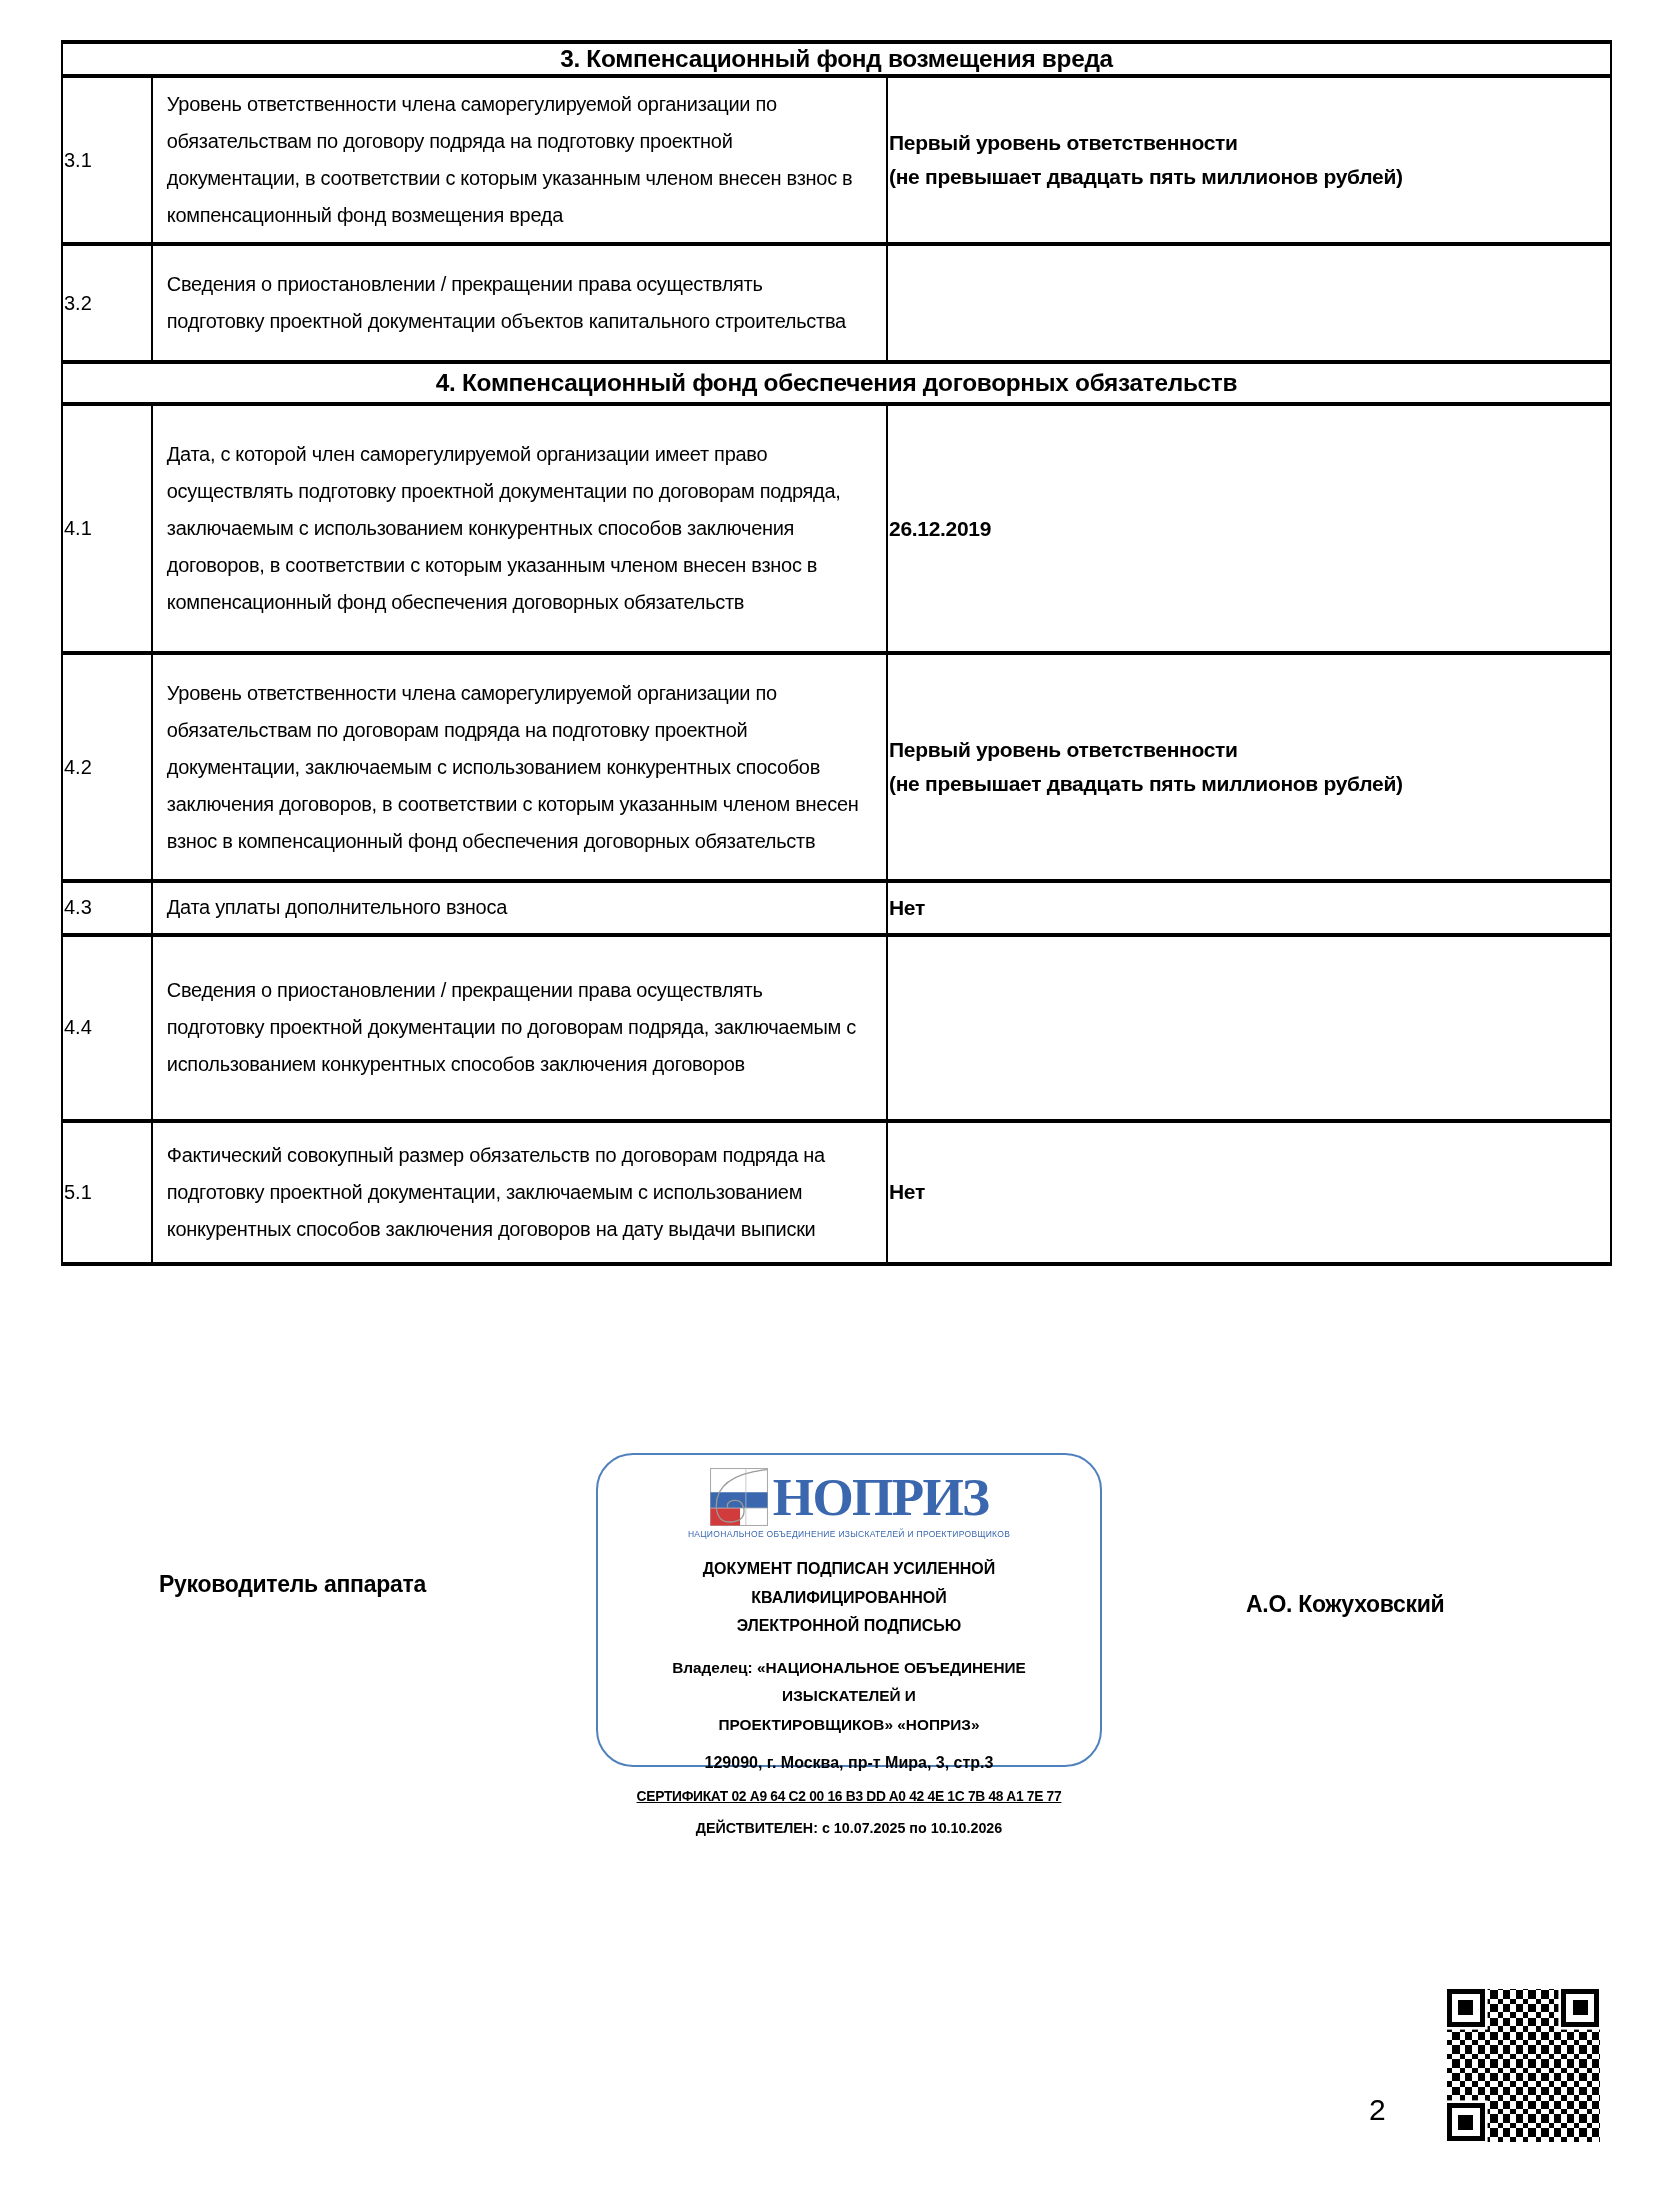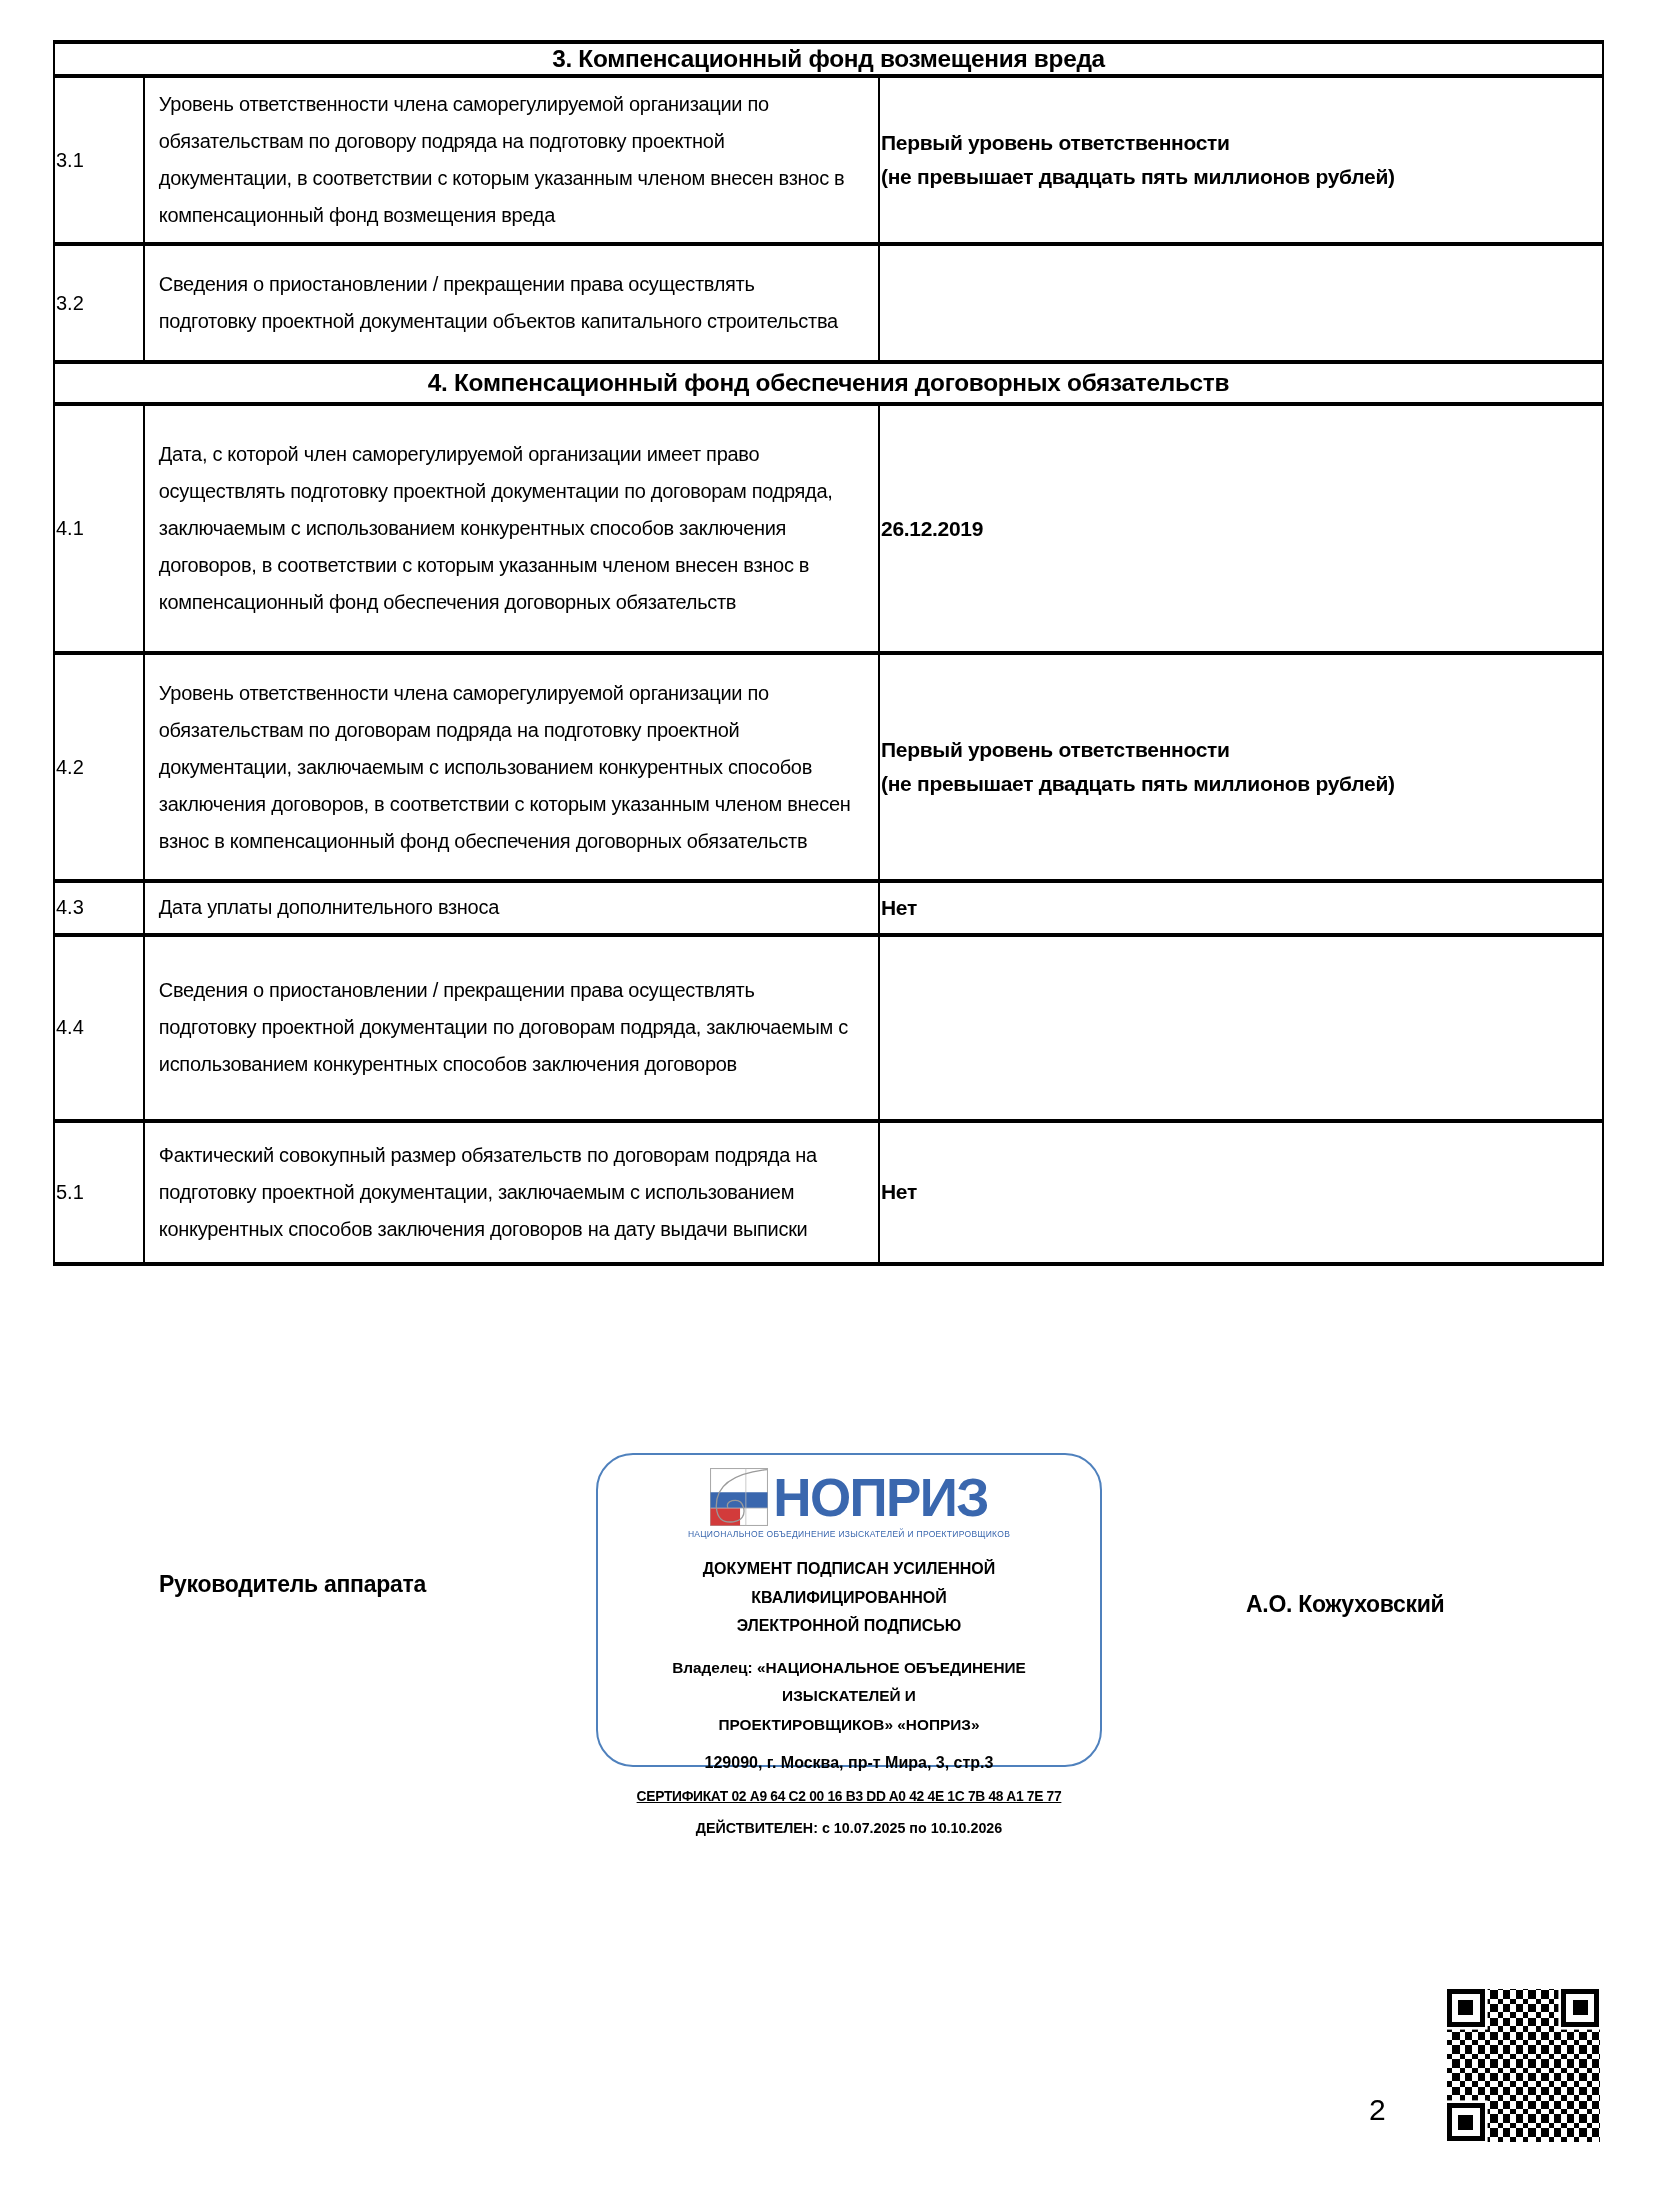--- a/index.html
+++ b/index.html
@@ -7,21 +7,21 @@
     position:relative;
     width:1660px;height:2205px;
     background:#ffffff;
     font-family:"Liberation Sans", sans-serif;
     color:#000;
     overflow:hidden;
   }
 
   
   table.doc{
-    position:absolute;left:53px;top:40px;
+    position:absolute;left:61px;top:40px;
     width:1549px;
     border-collapse:collapse;
     table-layout:fixed;
   }
   table.doc td{
     border:2.6px solid #000;
     border-top-width:4.8px;
     border-bottom-width:4.8px;
     vertical-align:middle;
     overflow:hidden;
@@ -82,20 +82,21 @@
     padding:13.8px 21px 0 21px;
   }
   .logo-row{
     display:flex;align-items:center;justify-content:center;
     height:58px;
   }
   .logo-word{
     font-size:53px;font-weight:bold;color:#3a67ae;
     font-stretch:condensed;letter-spacing:-1.6px;line-height:1;
     margin-left:5.3px;
+    font-family:Liberation Serif, serif;
   }
   .logo-caption{
     margin-top:2.1px;
     font-size:8.5px;color:#3a67ae;
     letter-spacing:0.3px;
     white-space:nowrap;
   }
   .st-title{margin-top:16px;font-size:16px;font-weight:bold;line-height:1.8;}
   .st-owner{margin-top:12.7px;font-size:15.4px;font-weight:bold;line-height:1.85;}
   .st-addr{margin-top:15px;font-size:16px;font-weight:bold;}

